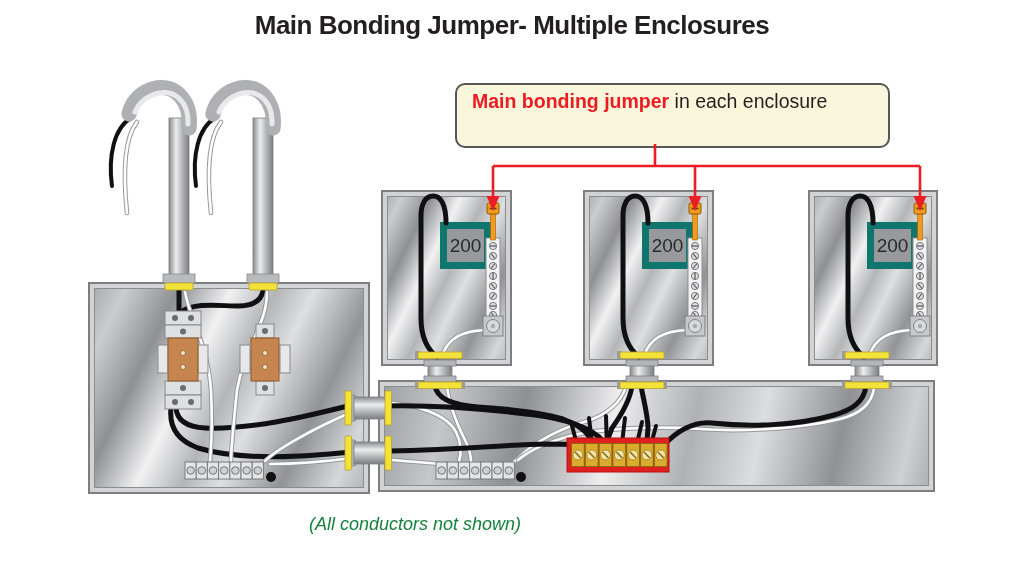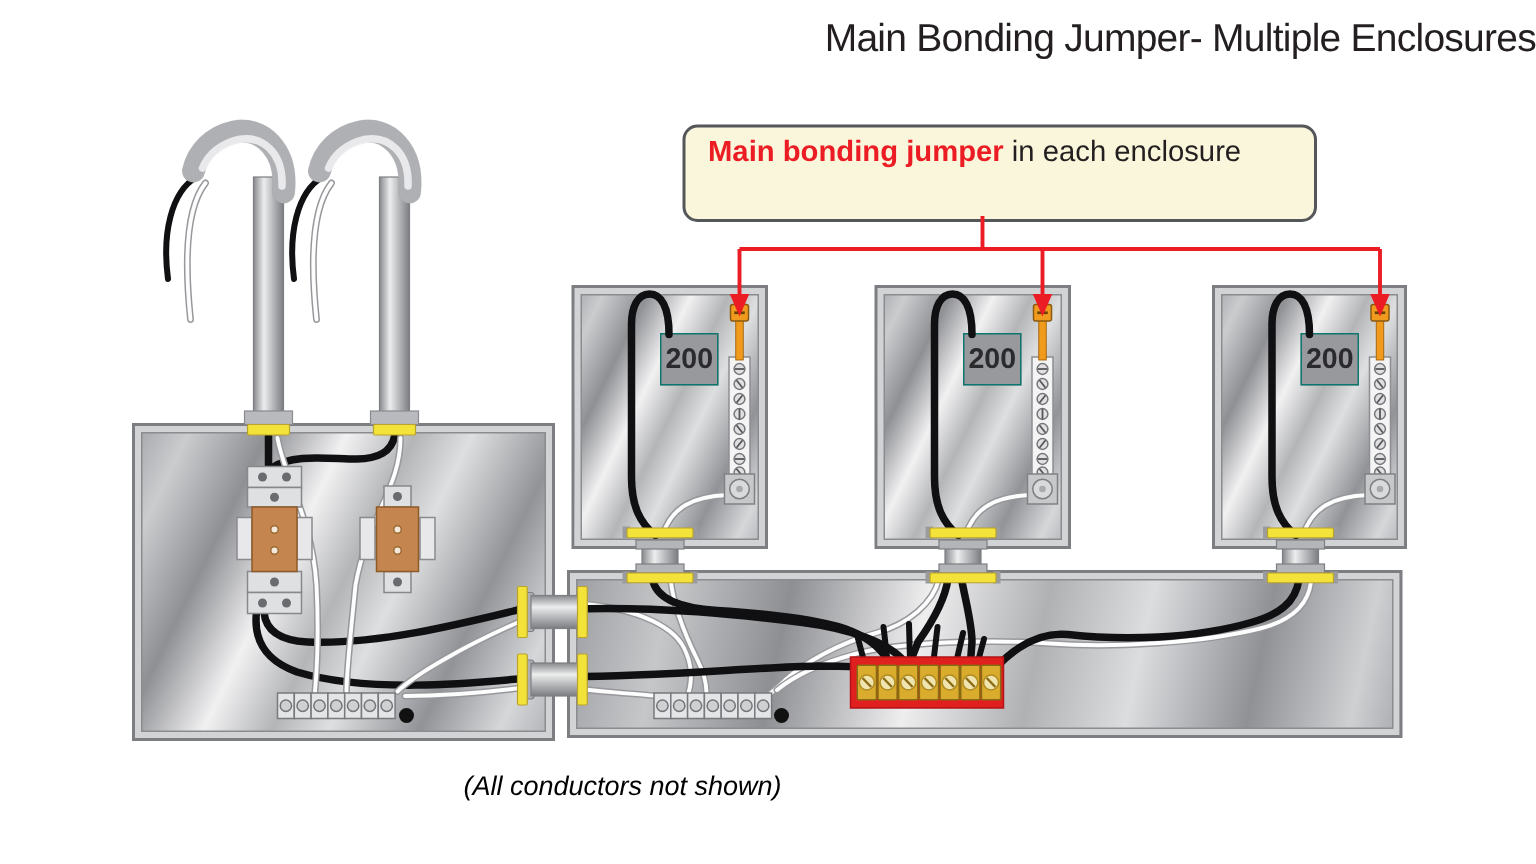--- a/index.html
+++ b/index.html
@@ -1,47 +1,47 @@
 <!DOCTYPE html>
 <html><head>
 <meta charset="utf-8">
 <style>
   html,body{margin:0;padding:0;background:#ffffff;}
   .stage{
     position:relative;width:1024px;height:576px;overflow:hidden;background:#ffffff;
     font-family:"Liberation Sans",sans-serif;
   }
   .title{
-    position:absolute;left:0;top:10px;width:1024px;text-align:right;
-    font-size:26px;font-weight:normal;color:#231f20;letter-spacing:-0.5px;
+    position:absolute;left:0;top:10px;width:1024px;text-align:center;
+    font-size:26px;font-weight:bold;color:#231f20;letter-spacing:-0.5px;
   }
   .callout{
     position:absolute;left:455px;top:83px;width:404px;height:58px;
     background:#faf6db;border:2.5px solid #55565a;border-radius:10px;
-    font-size:19.5px;line-height:27px;color:#231f20;padding:3px 0 0 15px;
+    font-size:19.5px;line-height:27px;color:#231f20;padding:3px 12px 0 15px;
   }
   .callout .hl{color:#ec1c24;font-weight:bold;}
   .caption{
     position:absolute;left:0;top:514px;width:830px;text-align:center;
-    font-style:italic;font-size:18px;color:#000000;
+    font-style:italic;font-size:18px;color:#15803d;
   }
   .metal-box{
     position:absolute;
     border:2px solid #7d7e82;
     box-shadow:inset 0 0 0 4px #d2d3d5, inset 0 0 0 5px #8b8c90;
     background:linear-gradient(116deg,#a4a5a9 0%,#cbccce 10%,#8f9094 24%,#f1f1f2 38%,
                #b4b5b7 50%,#dedfe0 60%,#929397 76%,#d6d7d9 90%,#aeafb3 100%);
   }
   .wireway-box{
     background:linear-gradient(102deg,#9b9ca0 0%,#c6c7c9 12%,#8e8f93 26%,#eeeeef 42%,
                #b0b1b3 56%,#dcdddf 68%,#909195 82%,#cfd0d2 94%,#a9aaae 100%);
   }
   .rating{
-    position:absolute;width:37px;height:33px;background:#98999d;border:1px solid #0f766e;
-    color:#2b2b2e;font-size:19px;display:flex;align-items:center;justify-content:center;font-weight:bold;
+    position:absolute;width:37px;height:33px;background:#98999d;border:7px solid #0f766e;
+    color:#2b2b2e;font-size:19px;display:flex;align-items:center;justify-content:center;
   }
   svg.overlay{position:absolute;left:0;top:0;pointer-events:none;}
   .bw{stroke:#101012;stroke-width:5;fill:none;stroke-linecap:round;}
   .bw4{stroke:#101012;stroke-width:4;fill:none;stroke-linecap:round;}
   .wo{stroke:#97989c;stroke-width:4.6;fill:none;stroke-linecap:round;}
   .wi{stroke:#fdfdfd;stroke-width:2.6;fill:none;stroke-linecap:round;}
   .red-line{stroke:#ec1c24;stroke-width:2.6;fill:none;}
 </style>
 </head>
 <body>

